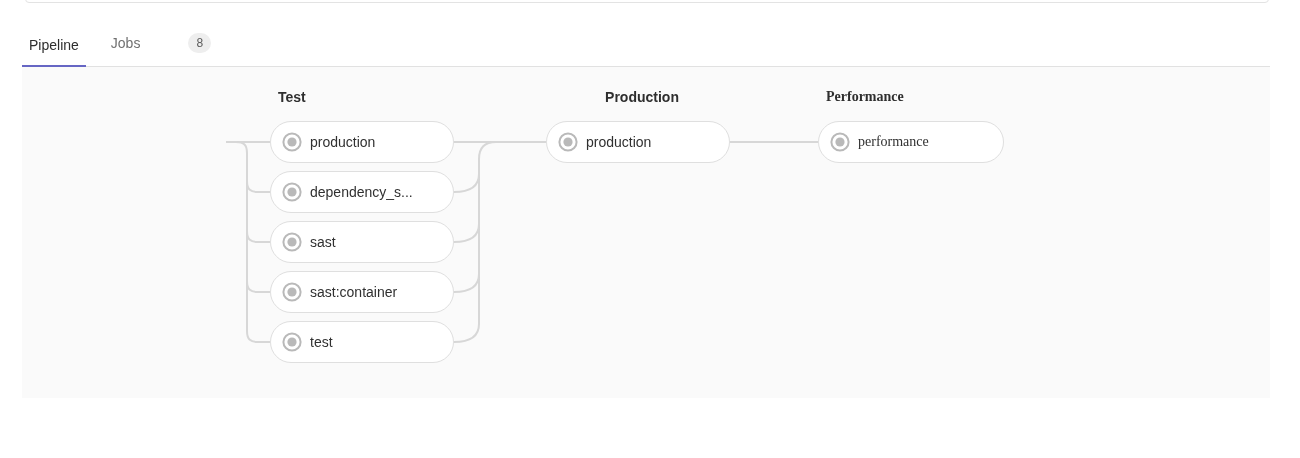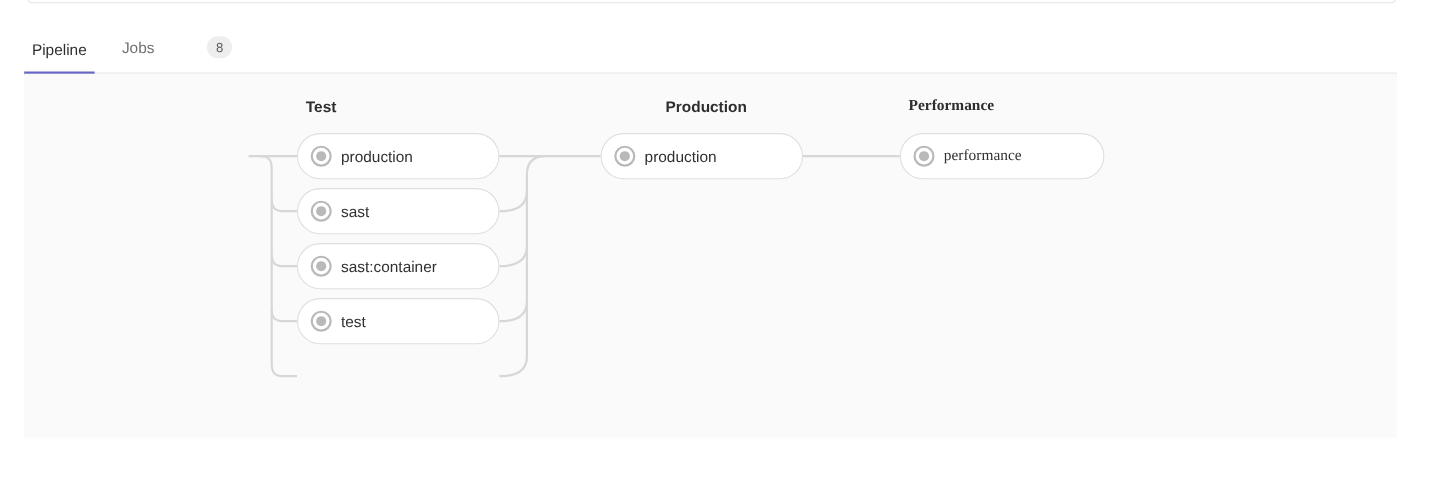--- a/index.html
+++ b/index.html
@@ -101,20 +101,27 @@
             <circle cx="11" cy="11" r="8.6" fill="#fff" stroke="#b9b9b9" stroke-width="2"></circle>
             <circle cx="11" cy="11" r="4.6" fill="#b9b9b9"></circle>
           </svg>
           <span class="label">production</span>
         </div>
         <div class="job">
           <svg class="status" viewBox="0 0 22 22">
             <circle cx="11" cy="11" r="8.6" fill="#fff" stroke="#b9b9b9" stroke-width="2"></circle>
             <circle cx="11" cy="11" r="4.6" fill="#b9b9b9"></circle>
           </svg>
+          <span class="label">dependency_s...</span>
+        </div>
+        <div class="job">
+          <svg class="status" viewBox="0 0 22 22">
+            <circle cx="11" cy="11" r="8.6" fill="#fff" stroke="#b9b9b9" stroke-width="2"></circle>
+            <circle cx="11" cy="11" r="4.6" fill="#b9b9b9"></circle>
+          </svg>
           <span class="label">sast</span>
         </div>
         <div class="job">
           <svg class="status" viewBox="0 0 22 22">
             <circle cx="11" cy="11" r="8.6" fill="#fff" stroke="#b9b9b9" stroke-width="2"></circle>
             <circle cx="11" cy="11" r="4.6" fill="#b9b9b9"></circle>
           </svg>
           <span class="label">sast:container</span>
         </div>
         <div class="job">

